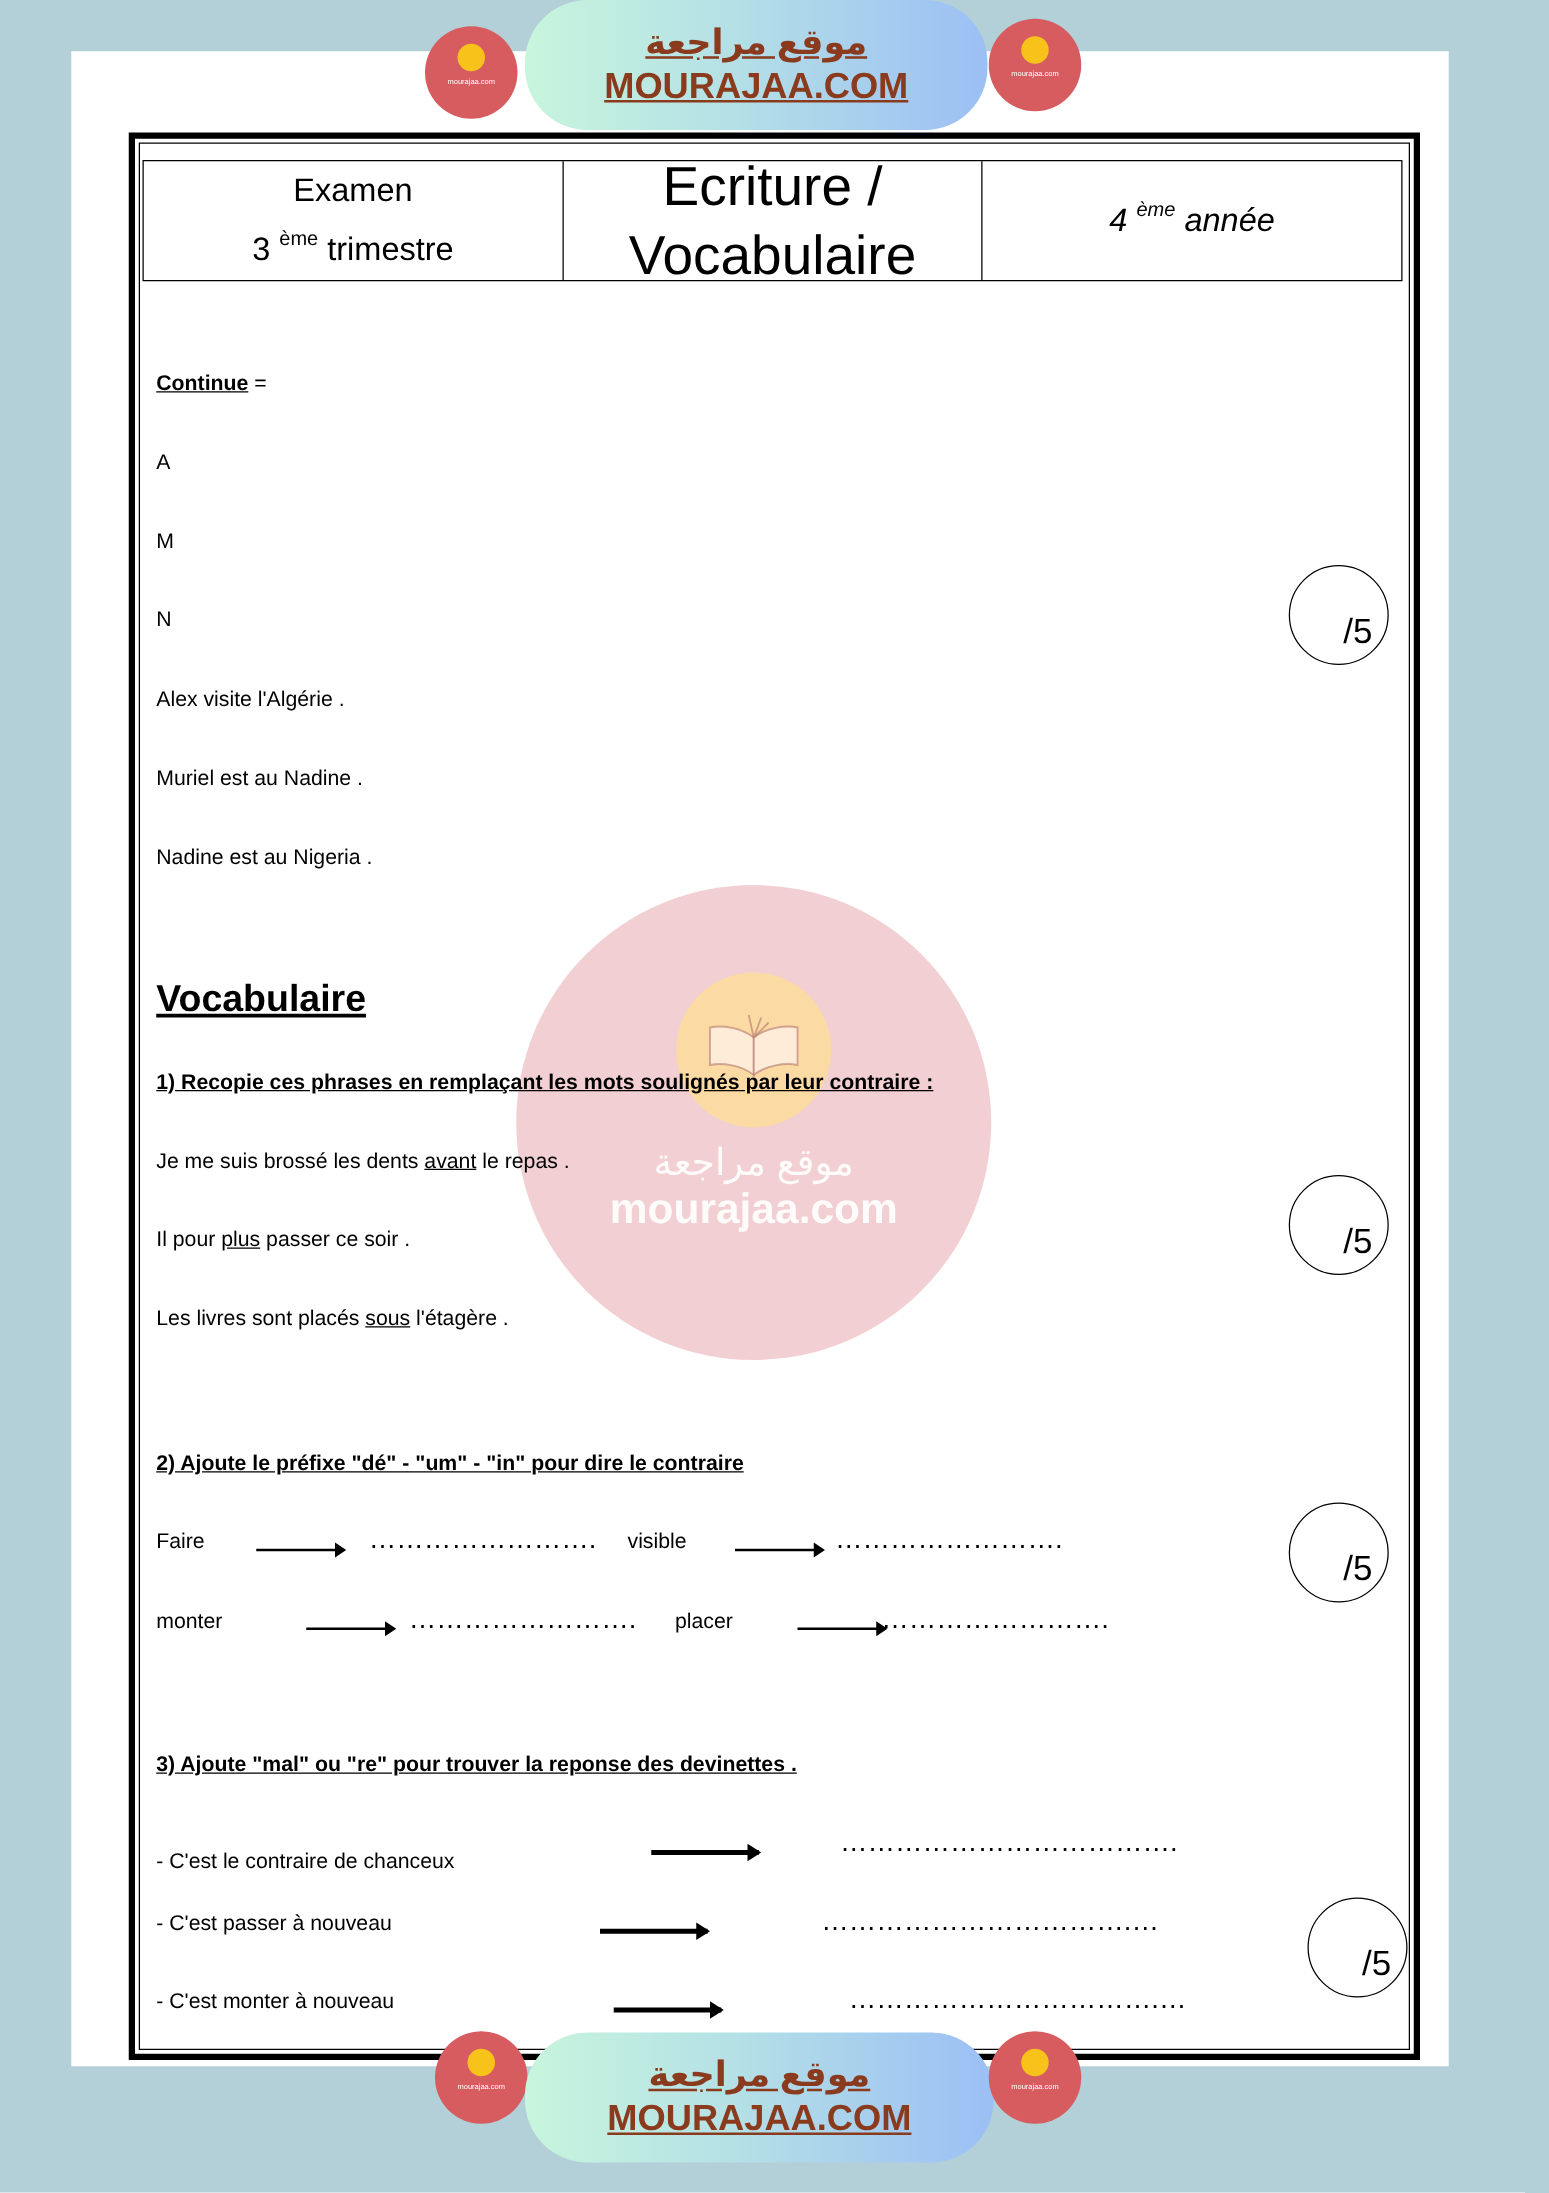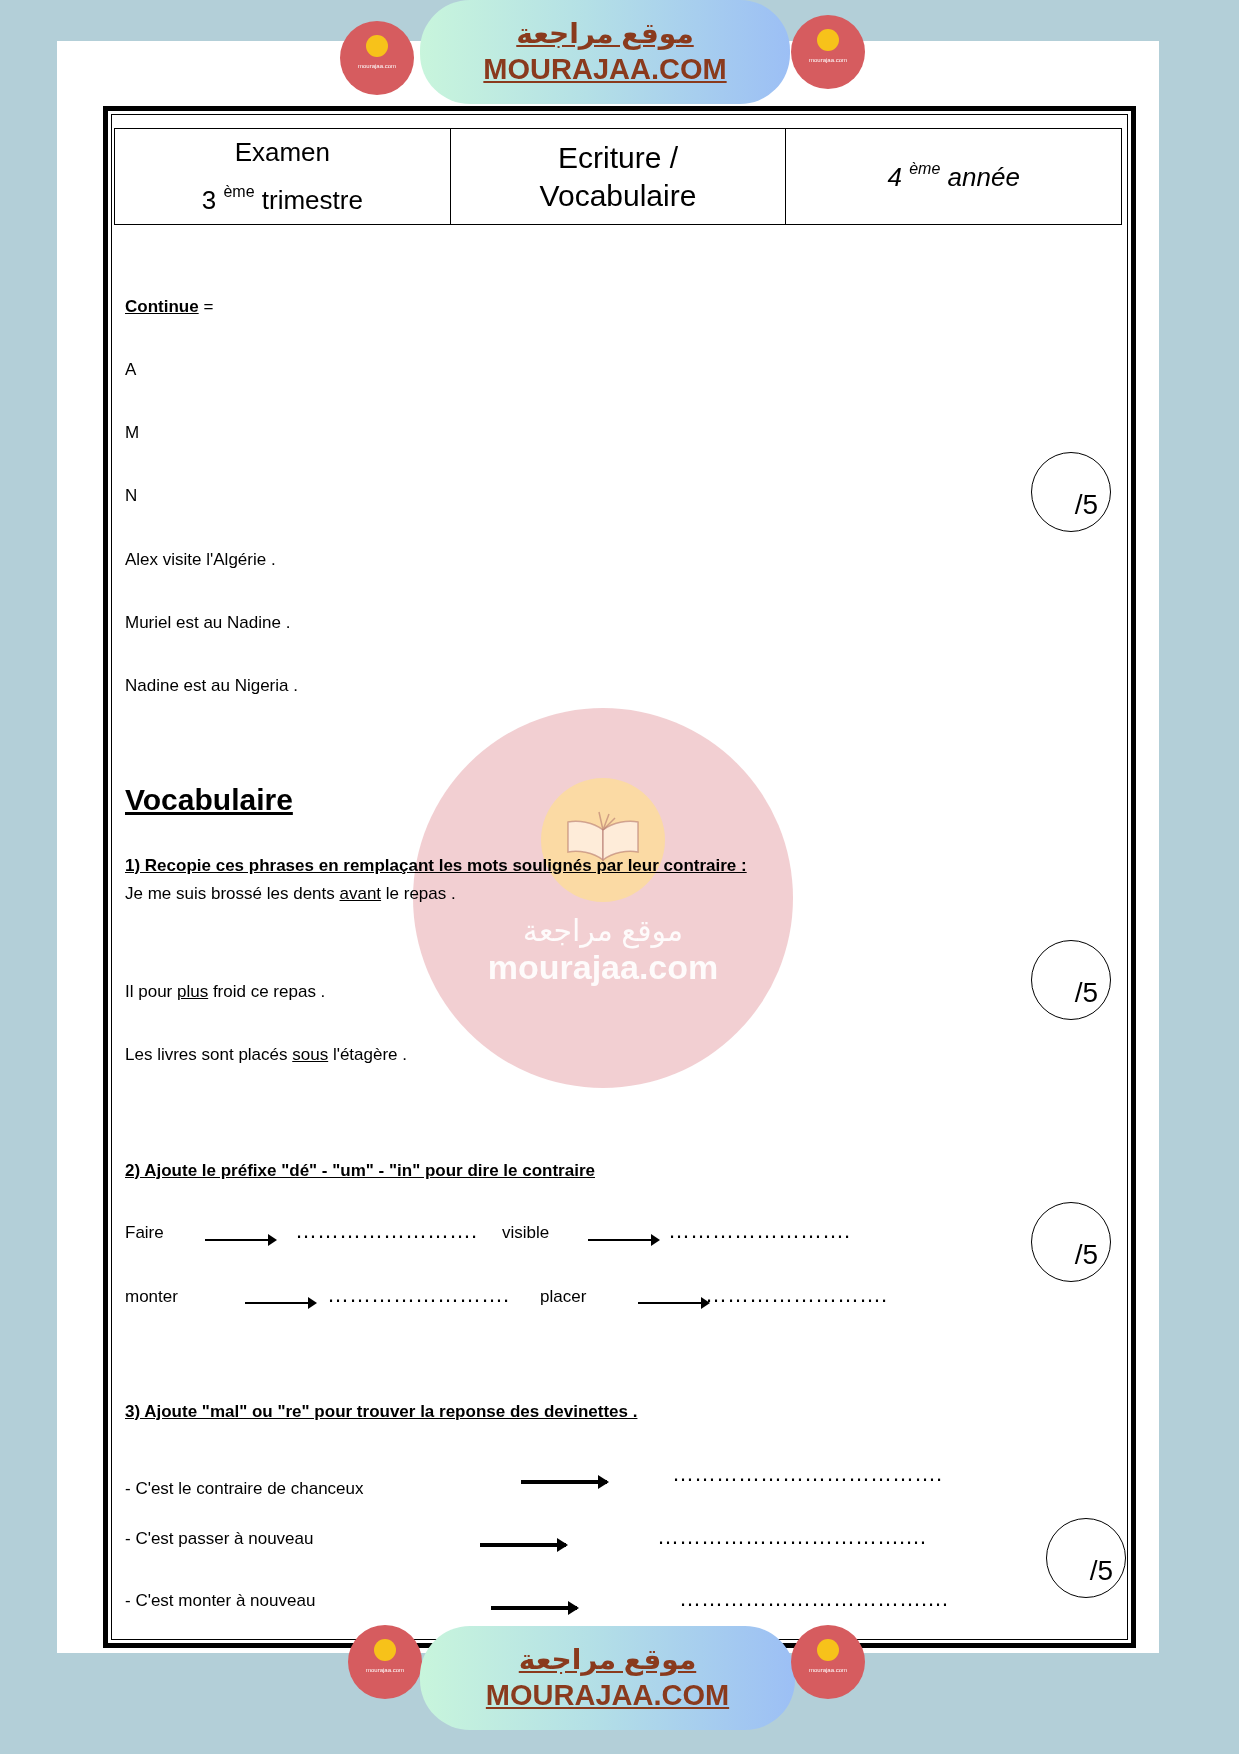--- a/index.html
+++ b/index.html
@@ -24,21 +24,21 @@
   .header-table {
     position: absolute; left: 114px; top: 128px; width: 1008px; height: 97px;
     border: 1.5px solid #000; box-sizing: border-box; display: flex;
   }
   .hcell {
     flex: 1; border-right: 1.5px solid #000; display: flex; flex-direction: column;
     align-items: center; justify-content: center; text-align: center; line-height: 1.3;
   }
   .hcell:last-child { border-right: none; }
   .hcell.c1 { font-size: 26px; gap: 12px; }
-  .hcell.c2 { font-size: 30px; line-height: 1.25; }
+  .hcell.c2 { font-size: 44px; line-height: 1.25; }
   .hcell.c3 { font-size: 26px; font-style: italic; }
   sup { font-size: 16px; vertical-align: 12px; }
 
   .line {
     position: absolute; left: 125px; font-size: 17px; white-space: nowrap;
     line-height: 30px; transform: translateY(-15px);
   }
   .bold-u { font-weight: bold; text-decoration: underline; }
   .heading-big { font-size: 30px; font-weight: bold; text-decoration: underline; }
   u { text-decoration: underline; }
@@ -152,22 +152,22 @@
       <path d="M40 20 L36 2 M40 20 L46 4 M40 20 L52 8" stroke="rgba(180,120,110,0.6)" stroke-width="1.5" fill="none"></path>
     </svg>
   </div>
   <div class="wm-text wm-ar">موقع مراجعة</div>
   <div class="wm-text wm-en">mourajaa.com</div>
 </div>
 
 <div class="line heading-big" style="top:800px;">Vocabulaire</div>
 
 <div class="line bold-u" style="top:866px;">1) Recopie ces phrases en remplaçant les mots soulignés par leur contraire :</div>
-<div class="line" style="top:894px;"><span>Je me suis brossé les dents </span><u>avant</u><span> le repas .</span></div>
-<div class="line" style="top:992px;"><span>Il pour </span><u>plus</u><span> froid ce repas .</span></div>
+<div class="line" style="top:929px;"><span>Je me suis brossé les dents </span><u>avant</u><span> le repas .</span></div>
+<div class="line" style="top:992px;"><span>Il pour </span><u>plus</u><span> passer ce soir .</span></div>
 <div class="line" style="top:1055px;"><span>Les livres sont placés </span><u>sous</u><span> l'étagère .</span></div>
 <div class="score" style="left:1031px; top:940px;">
     <span>/5</span>
   </div>
 
 <div class="line bold-u" style="top:1171px;">2) Ajoute le préfixe "dé" - "um" - "in" pour dire le contraire</div>
 <div class="line" style="top:1233px;">Faire</div>
 <div class="arrow" style="left:205px; top:1239px; width:70px;"></div>
 <div class="dots" style="left:295px; top:1233px;">…………………….</div>
 <div class="line" style="left:502px; top:1233px;">visible</div>

